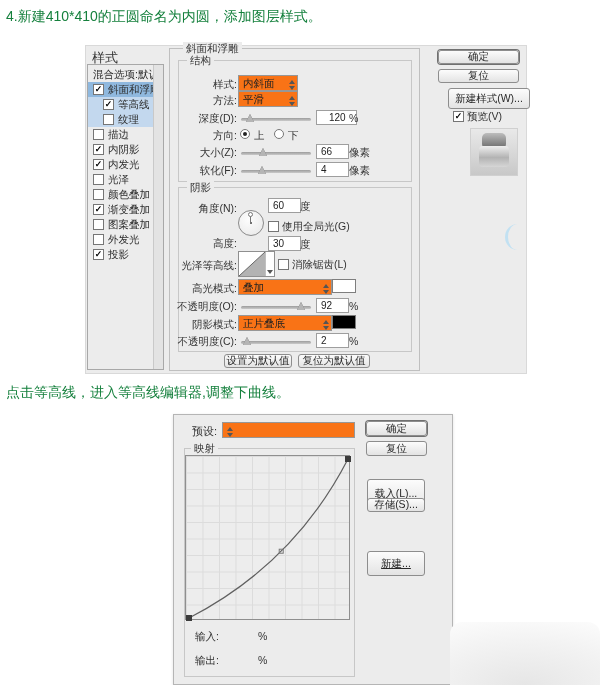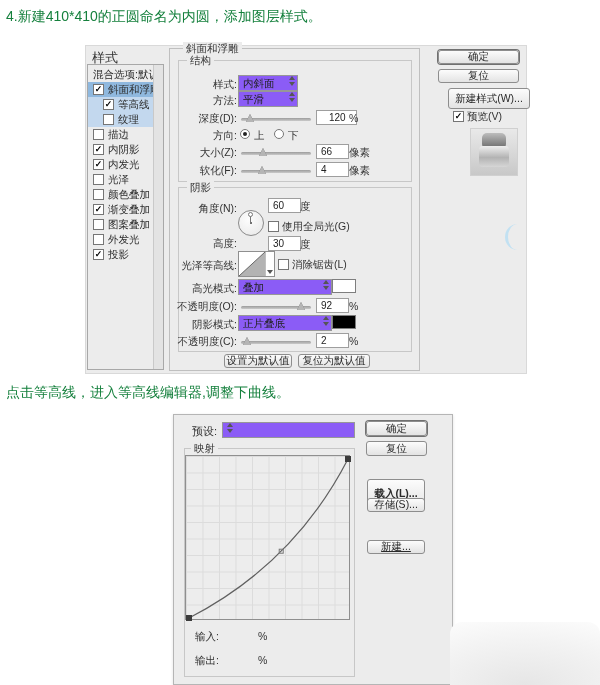--- a/index.html
+++ b/index.html
@@ -17,21 +17,21 @@
   .styles-box{position:absolute;left:1px;top:18px;width:77px;height:306px;border:1px solid #a8a8a8;background:#ececec;box-sizing:border-box;}
   .rows{position:absolute;left:0;top:0;right:9px;}
   .lsrow{display:flex;align-items:center;height:15px;padding-left:5px;gap:4px;font-size:10.5px;color:#2d2d2d;white-space:nowrap;}
   .lsrow.indent{padding-left:15px;}
   .lsrow.sel{background:#8fb8de;}
   .lsrow.child{background:#c3d8ee;}
   .cb2{width:9px;height:9px;border:1px solid #757575;background:#fff;flex:none;font-size:9px;line-height:8px;text-align:center;font-weight:bold;color:#000;}
   .cb2 i,.cb i{font-style:normal;}
   .vscroll{position:absolute;top:0;right:0;bottom:0;width:9px;background:#e3e3e3;border-left:1px solid #c9c9c9;}
   
-  .dd{position:absolute;height:14px;background:#8b5cf6;border:1px solid #979797;display:flex;align-items:flex-start;box-sizing:content-box;}
+  .dd{position:absolute;height:14px;background:#f97316;border:1px solid #979797;display:flex;align-items:flex-end;box-sizing:content-box;}
   .dd .txt{flex:1;font-size:10.5px;line-height:14px;padding-left:4px;color:#222;white-space:nowrap;overflow:hidden;}
   .dd .sep{width:1px;background:#c2c2c2;}
   .spin{width:11px;display:flex;flex-direction:column;align-items:center;justify-content:center;gap:2px;}
   .tri-up{width:0;height:0;border-left:3px solid transparent;border-right:3px solid transparent;border-bottom:4px solid #555;}
   .tri-dn{width:0;height:0;border-left:3px solid transparent;border-right:3px solid transparent;border-top:4px solid #555;}
   .val{position:absolute;width:27px;height:13px;background:#fff;border:1px solid #9e9e9e;font-size:10px;line-height:13px;padding-left:4px;color:#222;}
   .btn{position:absolute;display:flex;align-items:center;justify-content:center;font-size:10.5px;color:#2a2a2a;background:linear-gradient(180deg,#fcfcfc,#e3e3e3);border:1px solid #8d8d8d;border-radius:3px;box-sizing:border-box;white-space:nowrap;}
   .btn.primary{box-shadow:0 0 0 1px #707070;}
   .cb{position:absolute;width:9px;height:9px;background:#fff;border:1px solid #757575;font-size:9px;line-height:8px;text-align:center;font-weight:bold;color:#000;}
   .track{position:absolute;width:70px;height:3px;background:linear-gradient(180deg,#9c9c9c,#cacaca);border-radius:2px;}
@@ -288,21 +288,21 @@
           <rect width="6" height="6" fill="#3c3c3c" x="159" y="0"></rect>
           <rect width="4" height="4" fill="none" stroke="#777" stroke-width="1" x="93.22" y="93.22"></rect>
         </svg>
       </div>
       <div class="unit" style="left:10px;top:181px;">输入:</div>
       <div class="unit" style="left:73px;top:181px;">%</div>
       <div class="unit" style="left:10px;top:205px;">输出:</div>
       <div class="unit" style="left:73px;top:205px;">%</div>
     </div>
 
-    <div class="btn" style="left:193px;top:64px;width:58px;height:30px;font-weight:bold;">载入(L)...</div>
+    <div class="btn" style="left:193px;top:64px;width:58px;height:30px;">载入(L)...</div>
     <div class="btn" style="left:193px;top:83px;width:58px;height:14px;">存储(S)...</div>
-    <div class="btn" style="left:193px;top:125px;width:58px;height:14px;text-decoration:underline;">新建...</div>
+    <div class="btn" style="left:193px;top:136px;width:58px;height:25px;text-decoration:underline;">新建...</div>
   </div>
 
   <div class="blob"></div>
   <div class="crescent"></div>
 
 </div>
 
 </body></html>

